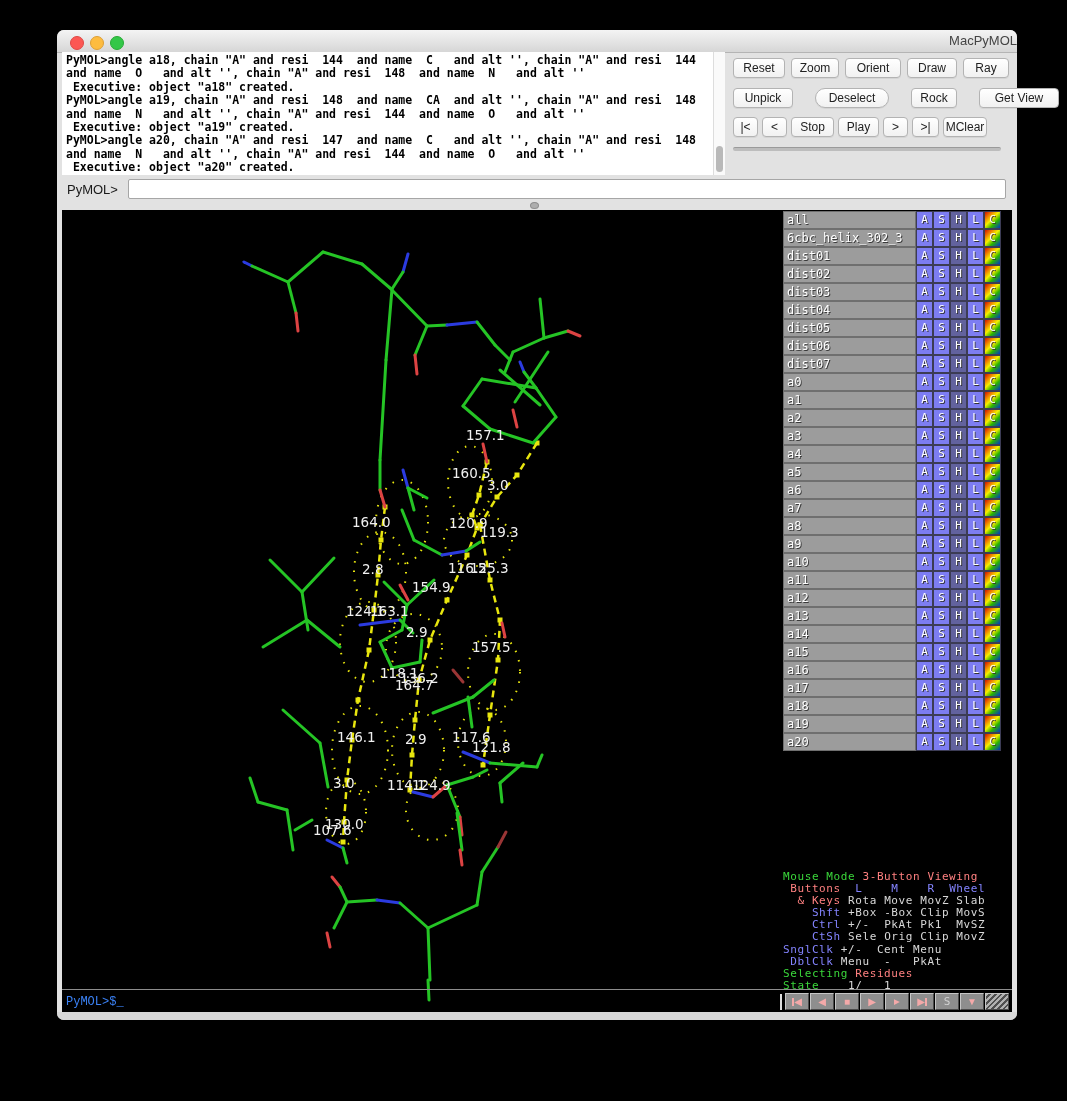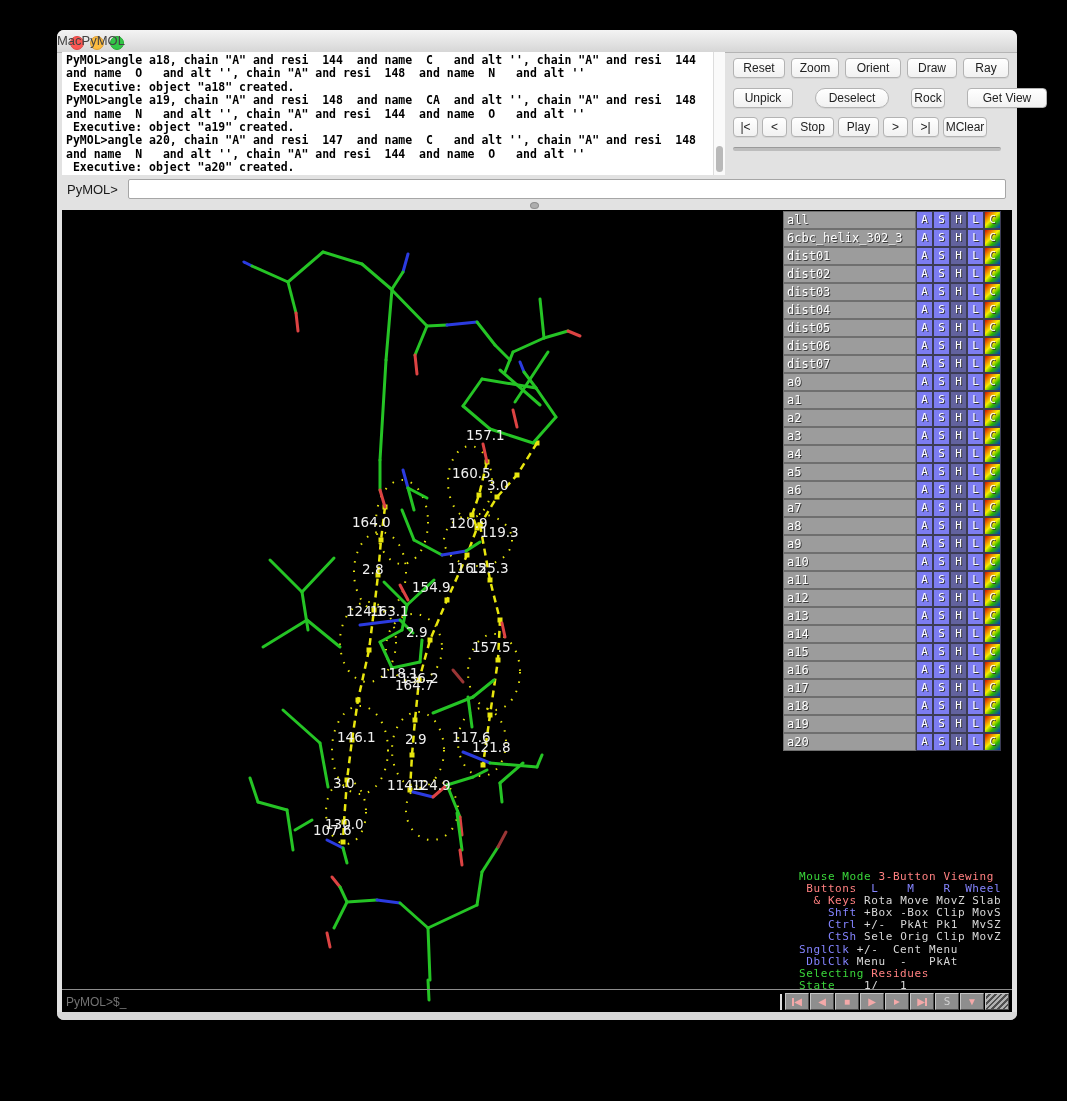--- a/index.html
+++ b/index.html
@@ -3,21 +3,21 @@
 <meta charset="utf-8">
 <style>
   html,body{margin:0;padding:0;background:#000;}
   body{width:1067px;height:1101px;position:relative;font-family:"Liberation Sans",sans-serif;overflow:hidden;}
   .window{position:absolute;left:57px;top:30px;width:960px;height:990px;background:#e2e2e2;border-radius:7px;}
   .titlebar{position:absolute;left:0;top:0;width:100%;height:22px;background:linear-gradient(#f4f4f4,#d6d6d6);border-radius:7px 7px 0 0;border-bottom:1px solid #b4b4b4;}
   .tl{position:absolute;top:6px;width:12px;height:12px;border-radius:50%;}
   .tl.red{left:13px;background:#fc5753;border:1px solid #df4744;}
   .tl.yel{left:33px;background:#fdbc40;border:1px solid #de9f34;}
   .tl.grn{left:53px;background:#33c748;border:1px solid #27aa35;}
-  .title{position:absolute;left:0;right:0;top:3px;text-align:left;font-size:13px;color:#444;}
+  .title{position:absolute;left:0;right:0;top:3px;text-align:right;font-size:13px;color:#444;}
   
   .console{position:absolute;left:5px;top:22px;width:651px;height:123px;background:#fff;overflow:hidden;padding-top:2px;box-sizing:border-box;}
   .cline{font-family:"DejaVu Sans Mono",monospace;font-size:11.5px;font-weight:bold;line-height:13.4px;color:#000;white-space:pre;padding-left:4px;}
   .cscroll{position:absolute;left:656px;top:22px;width:11px;height:123px;background:#fafafa;border-left:1px solid #ddd;}
   .cthumb{position:absolute;left:2px;top:94px;width:7px;height:26px;background:#b9b9b9;border-radius:4px;}
   
   .ctrlpanel{position:absolute;left:676px;top:28px;width:277px;}
   .brow{display:flex;gap:6px;margin-bottom:10px;}
   .brow.r2{gap:22px;}
   .brow.r3{gap:4px;margin-top:-1px;}
@@ -33,25 +33,25 @@
   .viewer{position:absolute;left:5px;top:180px;width:950px;height:802px;background:#000;overflow:hidden;}
   .molsvg{position:absolute;left:0;top:0;}
   
   .objlist{position:absolute;left:721px;top:1px;width:219px;}
   .objrow{display:flex;height:18px;}
   .objname{width:133px;background:#9c9c9c;border:1px solid #6f6f6f;box-sizing:border-box;color:#fff;font-family:"DejaVu Sans Mono",monospace;font-size:12px;line-height:16px;padding-left:3px;text-shadow:1px 1px 0 #3a3a3a;overflow:hidden;white-space:nowrap;}
   .obtn{width:17px;background:#7d7df2;border:1px solid #3c3c55;box-sizing:border-box;color:#fff;font-family:"DejaVu Sans Mono",monospace;font-size:11px;line-height:16px;text-align:center;text-shadow:1px 1px 0 #333;}
   .obtn.H{background:#62629e;}
   .obtn.C{background:linear-gradient(135deg,#cc1100 0%,#ee7700 22%,#f5ee00 45%,#2bb300 68%,#0033cc 100%);color:#fff;}
   
-  .mousepanel{position:absolute;left:721px;top:661px;width:228px;font-family:"DejaVu Sans Mono",monospace;font-size:11px;letter-spacing:0.6px;line-height:12.1px;white-space:pre;margin-left:16px;}
+  .mousepanel{position:absolute;left:721px;top:661px;width:228px;font-family:"DejaVu Sans Mono",monospace;font-size:11px;letter-spacing:0.6px;line-height:12.1px;white-space:pre;}
   .mg{color:#3ad63a;} .ms{color:#ff8080;} .mb{color:#8484ff;} .mw{color:#d8d8d8;}
   
   .vfooter{position:absolute;left:0;top:779px;width:950px;height:23px;border-top:1px solid #8d8d8d;}
-  .vprompt{position:absolute;left:4px;top:5px;color:#737373;font-family:Liberation Sans, sans-serif;font-size:12px;}
+  .vprompt{position:absolute;left:4px;top:5px;color:#3b82f6;font-family:Liberation Mono, monospace;font-size:12px;}
   .vcrbar{position:absolute;left:718px;top:3px;display:flex;gap:1px;align-items:center;}
   .vtick{width:2px;height:16px;background:#ddd;margin-right:2px;}
   .vbtn{width:24px;height:17px;background:#8e8e8e;border-top:1px solid #c6c6c6;border-left:1px solid #c6c6c6;border-right:1px solid #4a4a4a;border-bottom:1px solid #4a4a4a;box-sizing:border-box;display:flex;align-items:center;justify-content:center;color:#f4a9a9;font-size:10px;}
   .vbtn .lbar{width:2px;height:8px;background:#f4a9a9;}
   .vbtn.sgray{color:#d2d2d2;font-family:"DejaVu Sans Mono",monospace;font-size:11px;}
   .vbtn.grip{background:repeating-linear-gradient(135deg,#b0b0b0 0 2px,#4f4f4f 2px 4px);}
   .tri{font-size:10px;line-height:10px;}
   .tri.small{transform:scale(0.75);}
   .bottomstrip{position:absolute;left:0;top:982px;width:100%;height:8px;background:#d8d8d8;border-radius:0 0 7px 7px;}
 </style>
@@ -85,21 +85,21 @@
     <div class="brow r1" id="btnrow1">
         <div class="macbtn" style="width: 52px;">Reset</div>
         <div class="macbtn" style="width: 48px; text-align: right;">Zoom</div>
         <div class="macbtn" style="width: 56px;">Orient</div>
         <div class="macbtn" style="width: 50px;">Draw</div>
         <div class="macbtn" style="width: 46px;">Ray</div>
       </div>
     <div class="brow r2" id="btnrow2">
         <div class="macbtn" style="width: 60px;">Unpick</div>
         <div class="macbtn" style="width: 74px; border-radius: 10px;">Deselect</div>
-        <div class="macbtn" style="width: 34px;">Rock</div>
+        <div class="macbtn" style="width: 46px;">Rock</div>
         <div class="macbtn" style="width: 80px;">Get View</div>
       </div>
     <div class="brow r3" id="btnrow3">
         <div class="macbtn" style="width: 25px;">|&lt;</div>
         <div class="macbtn" style="width: 25px;">&lt;</div>
         <div class="macbtn" style="width: 43px;">Stop</div>
         <div class="macbtn" style="width: 41px;">Play</div>
         <div class="macbtn" style="width: 25px;">&gt;</div>
         <div class="macbtn" style="width: 27px;">&gt;|</div>
         <div class="macbtn" style="width: 44px;">MClear</div>

